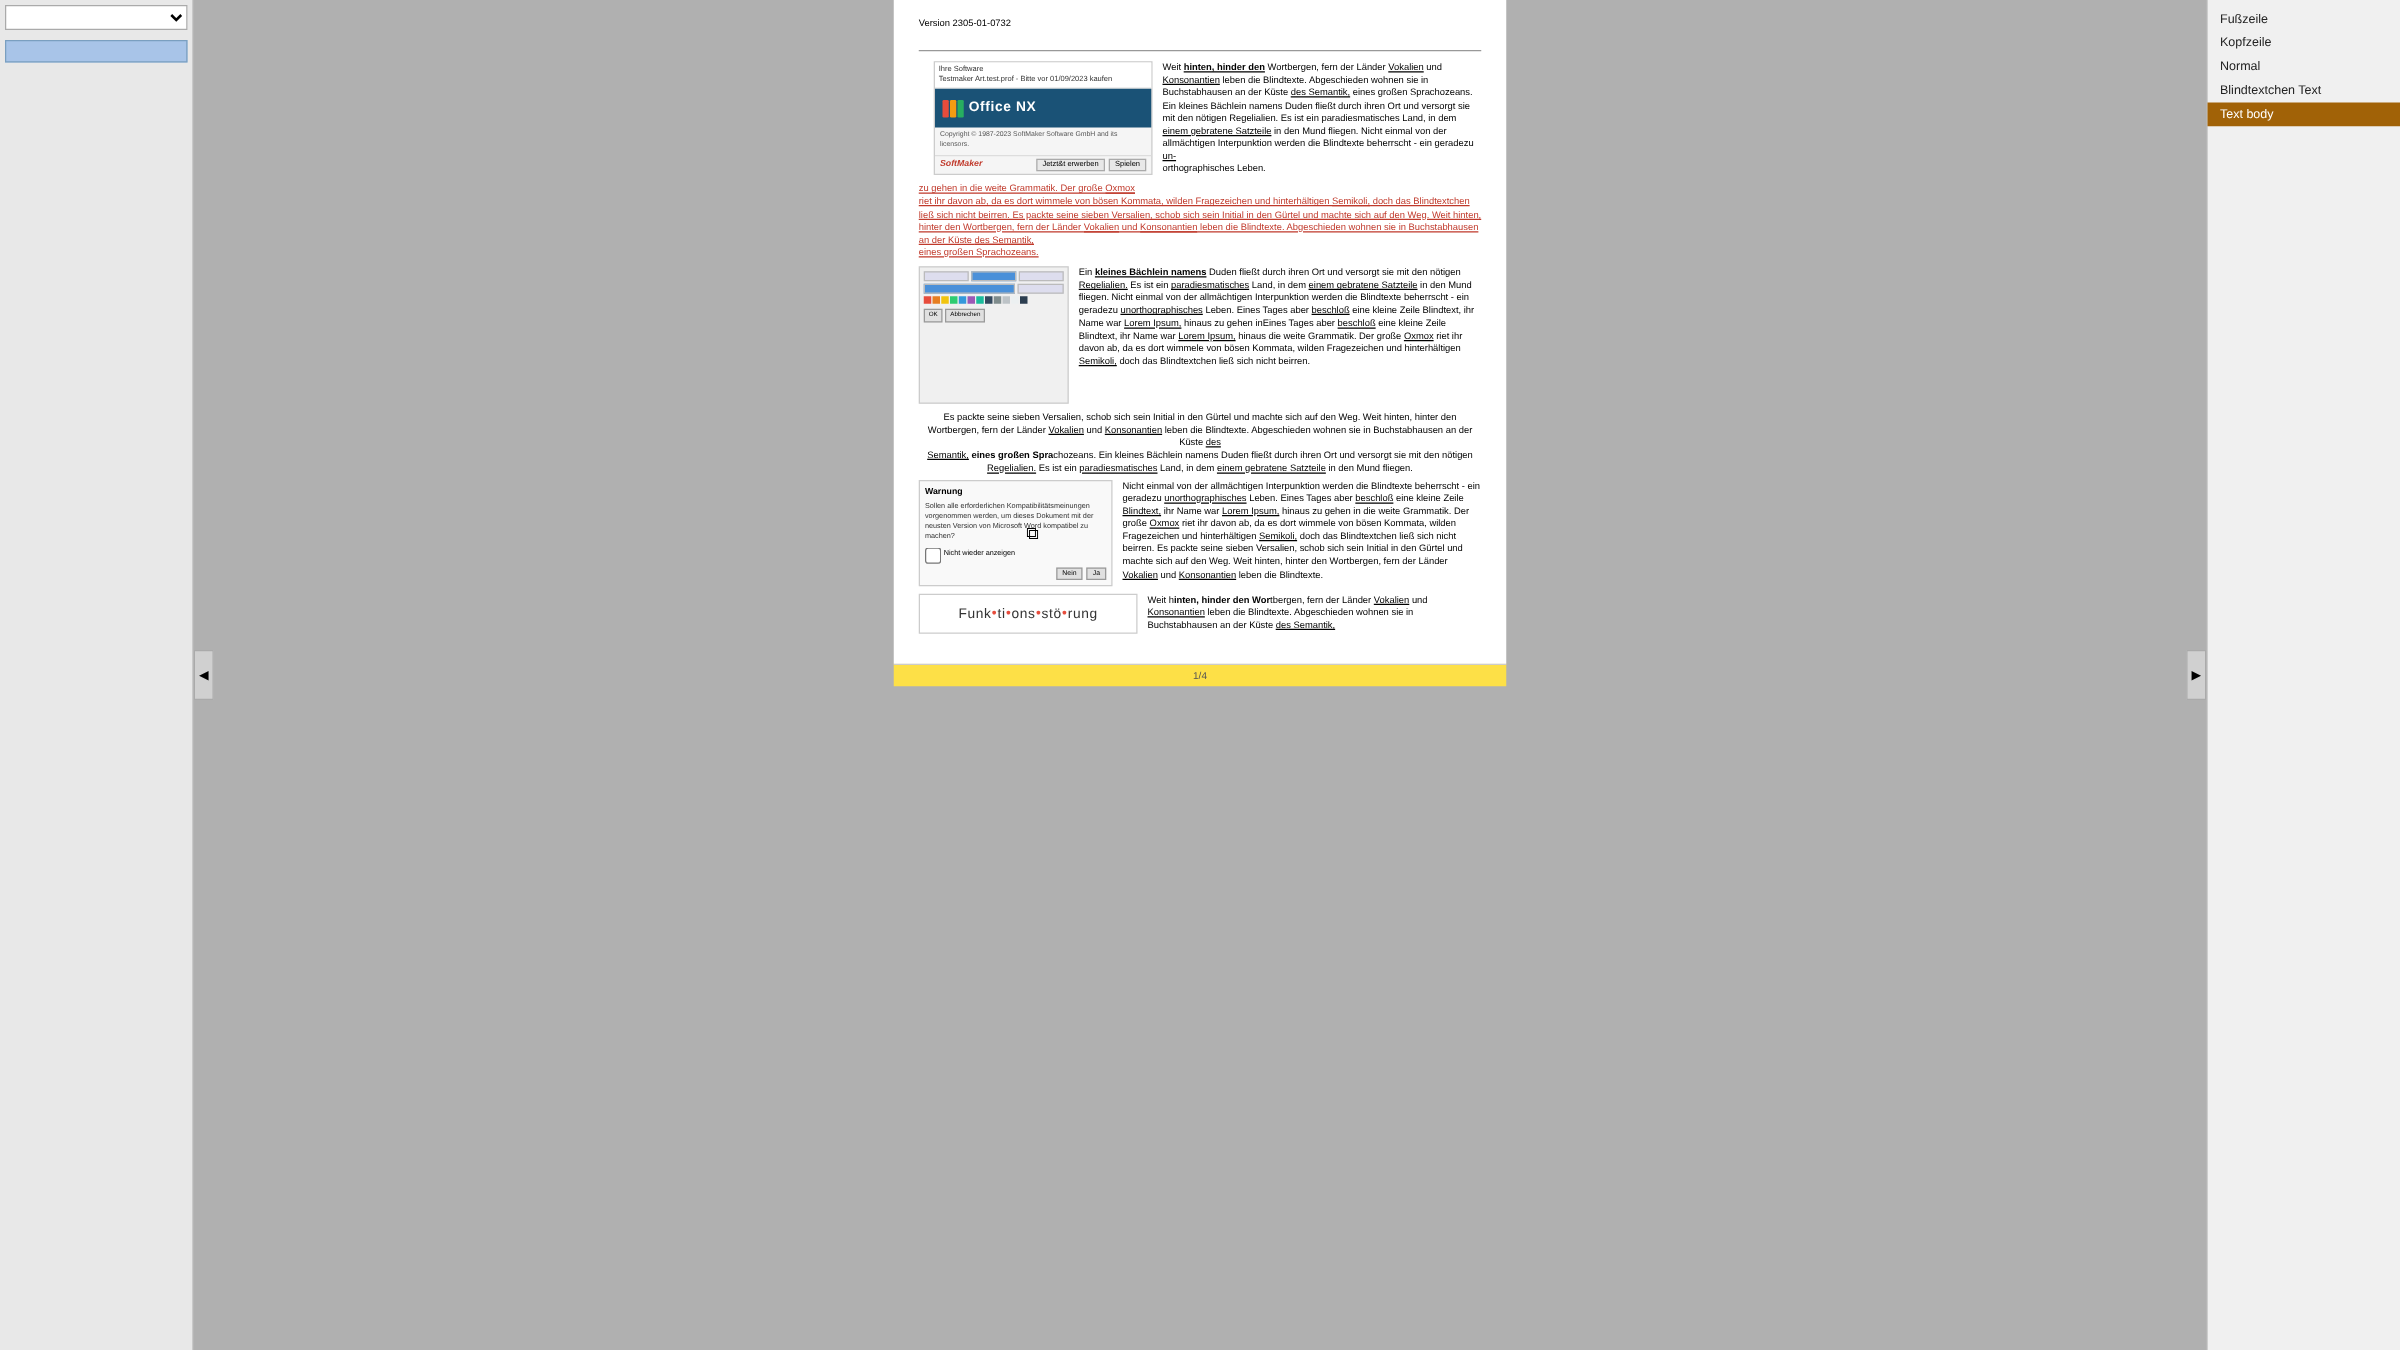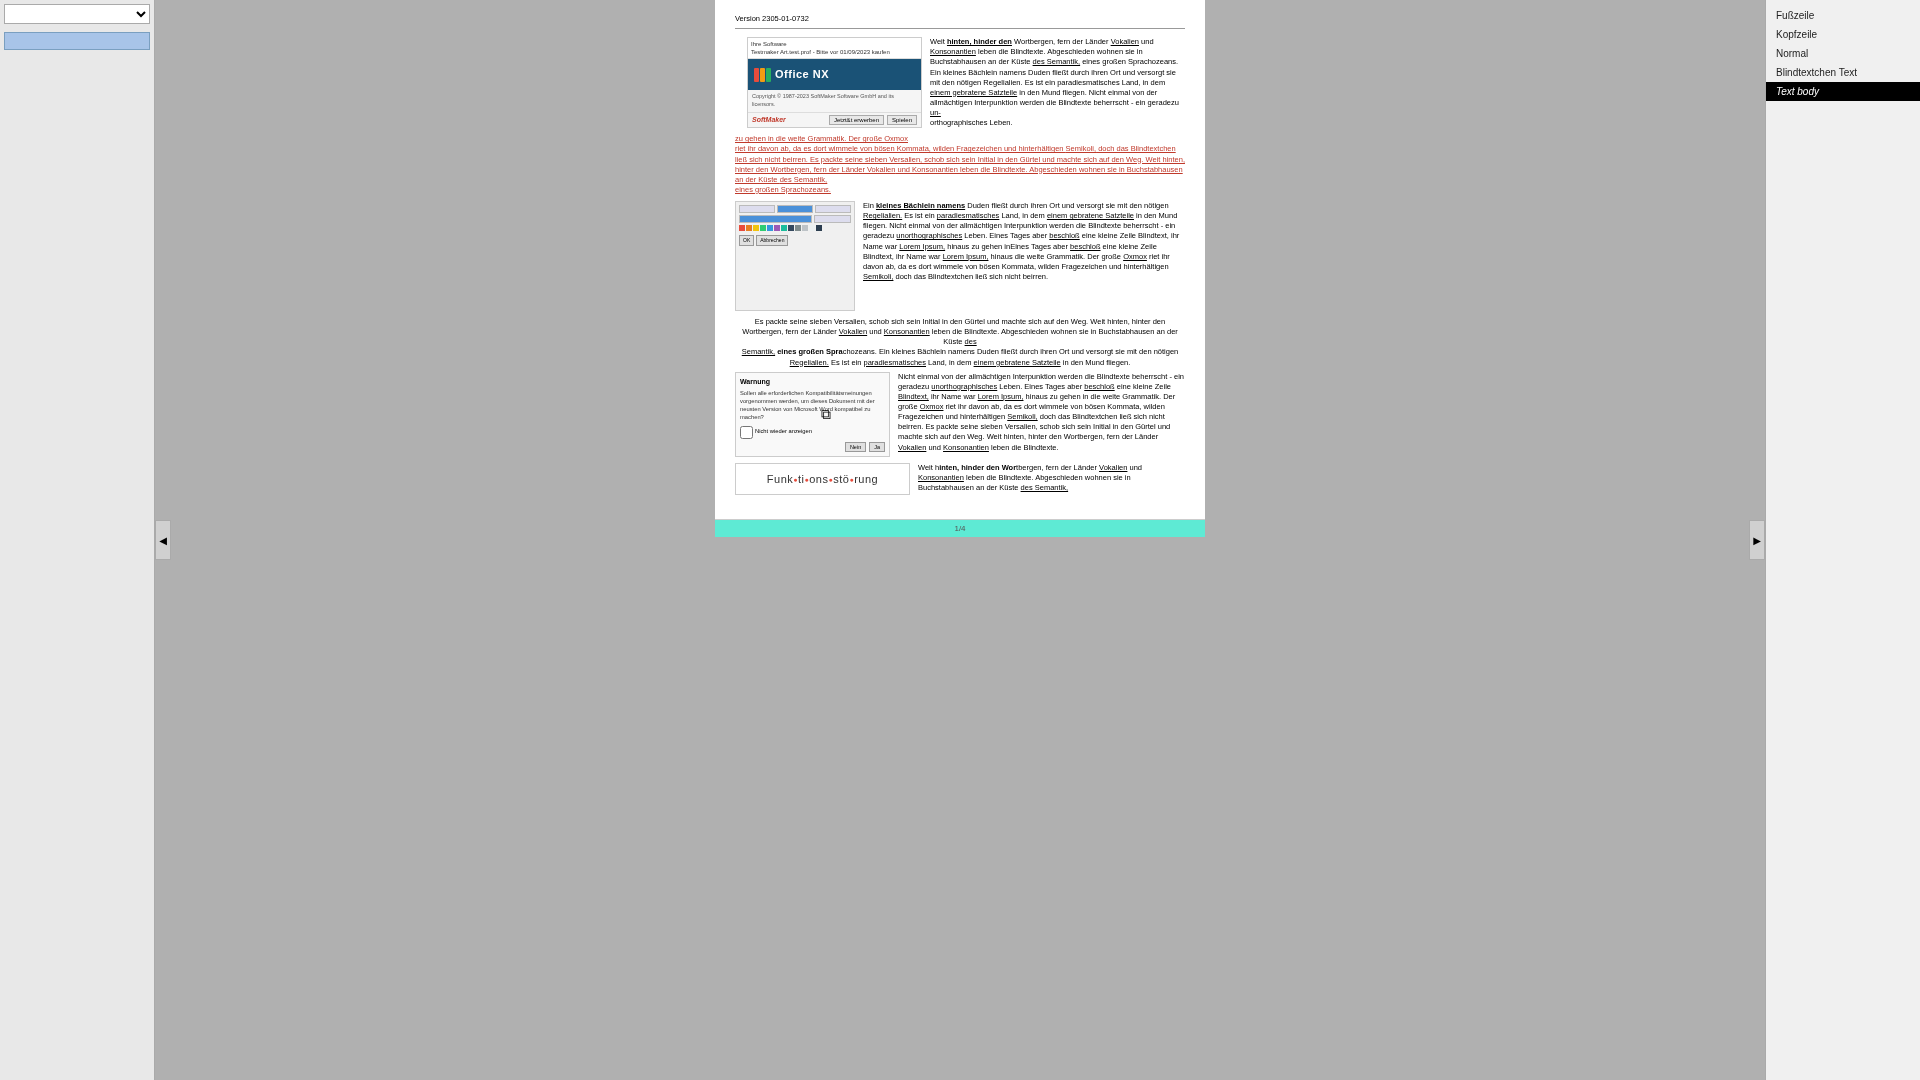--- a/index.html
+++ b/index.html
@@ -92,21 +92,21 @@
       font-size: 8px;
       line-height: 1.35;
       color: #000;
       overflow: hidden;
       flex-shrink: 0;
     }
 
     .version-line {
       font-size: 7.5px;
       border-bottom: 0.5px solid #999;
-      padding-bottom: 4px;
+      padding-bottom: 16px;
       margin-bottom: 8px;
       color: #000;
     }
 
     .doc-content {
       font-size: 7.5px;
       line-height: 1.35;
     }
 
     
@@ -336,21 +336,21 @@
       gap: 8px;
       margin-bottom: 4px;
     }
 
     
     .para { margin-bottom: 4px; font-size: 7.5px; line-height: 1.35; text-align: center; }
 
     
     .page-footer {
       width: 490px;
-      background: #5eead4;
+      background: #fde047;
       border-top: 1px solid #ccc;
       text-align: center;
       font-size: 8px;
       padding: 4px;
       color: #555;
       flex-shrink: 0;
     }
 
     
     .right-sidebar {
@@ -363,23 +363,22 @@
       flex-shrink: 0;
     }
 
     .sidebar-item {
       padding: 4px 10px;
       font-size: 10px;
       color: #222;
       cursor: pointer;
     }
     .sidebar-item-active {
-      background: #000000;
+      background: #a16207;
       color: #fff;
-      font-style: italic;
     }
 
     .page-wrapper {
       display: flex;
       flex-direction: column;
       align-items: center;
     }
   </style>
 </head>
 <body>

